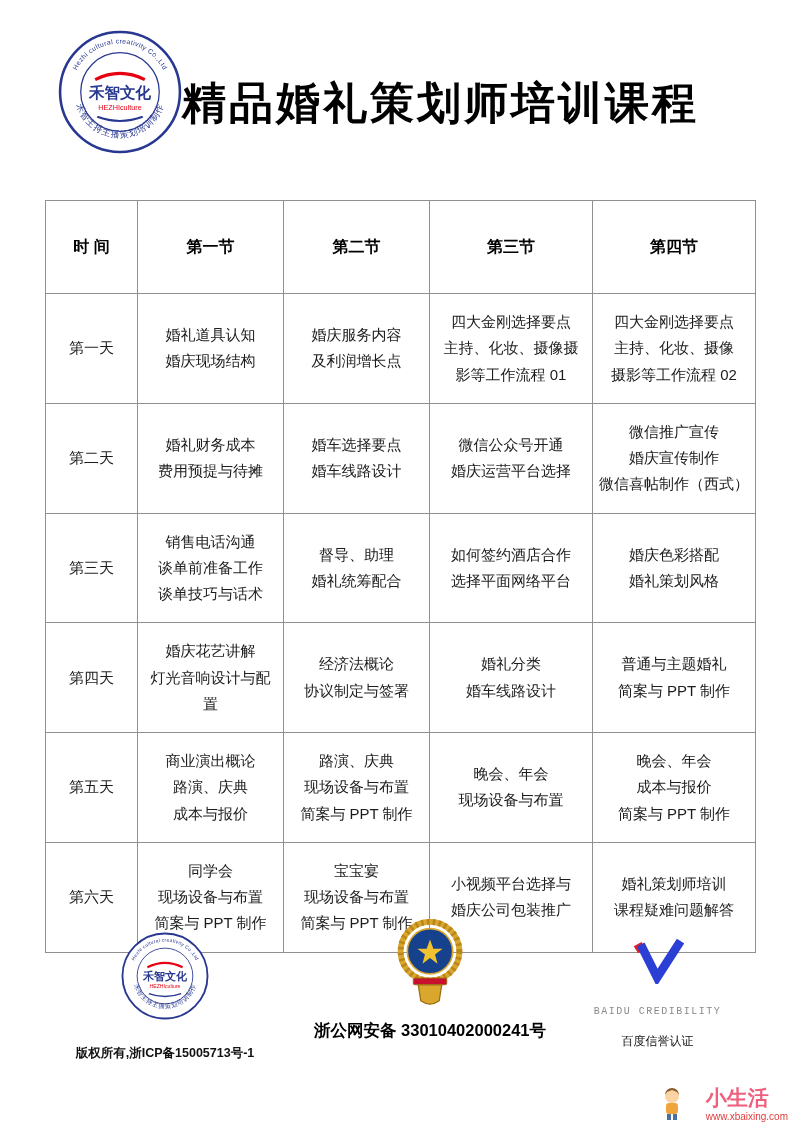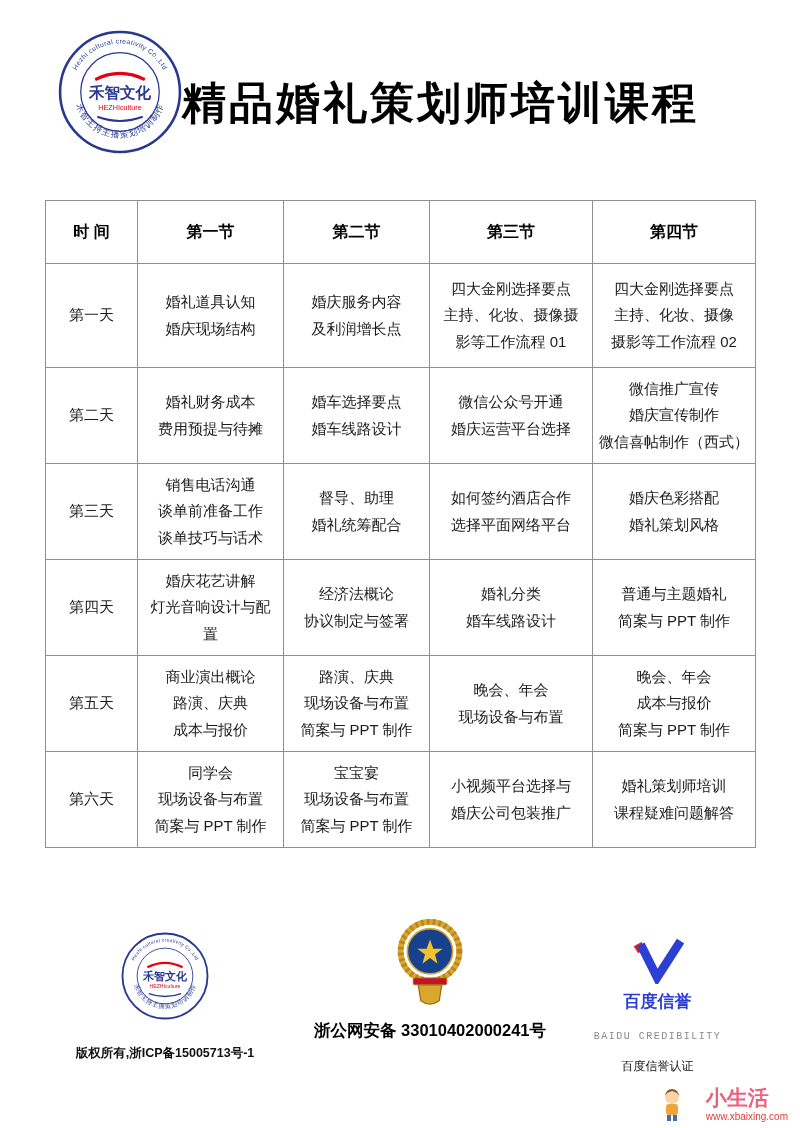--- a/index.html
+++ b/index.html
@@ -16,21 +16,21 @@
   }
   .logo-badge.main { position:absolute; left:58px; top:30px; width:124px; height:124px; }
   .logo-svg { width:100%; height:100%; display:block; }
 
   
   .schedule {
     position:absolute; left:45px; top:200px; width:710px;
     border-collapse:collapse; table-layout:fixed;
   }
   .schedule th, .schedule td {
-    border:1px solid #8f8f8f; text-align:center; vertical-align:middle; padding:0 6px;
+    border:1px solid #8f8f8f; text-align:center; vertical-align:middle; padding:15px 6px;
   }
   .schedule th { font-size:16px; font-weight:bold; height:62px; color:#000; }
   .schedule td { font-size:15px; line-height:1.75; color:#1c1c1c; }
   .schedule td.cell { white-space:pre-line; }
   .schedule tbody tr { height:96px; }
   .schedule tbody tr.tall { height:104px; }
   col.c0 { width:92px; } col.c1 { width:146px; } col.c2 { width:146px; }
   col.c3 { width:163px; } col.c4 { width:163px; }
 
   
@@ -42,21 +42,21 @@
   .badge-svg { width:84px; height:94px; display:inline-block; }
   .police-text { margin-top:6px; font-size:16.5px; font-weight:bold; color:#000; }
 
   .footer-right { position:absolute; left:575px; top:938px; width:165px; text-align:center; }
   .baidu-v { width:52px; height:46px; display:inline-block; }
   .baidu-cn { font-size:17px; font-weight:bold; color:#2b3fd4; margin-top:2px; }
   .baidu-en { font-size:10px; color:#8a8a8a; letter-spacing:1.5px; margin-top:18px;font-family:Liberation Mono, monospace; }
   .baidu-cert { font-size:12px; margin-top:16px; color:#111; }
 
   
-  .watermark { position:absolute; right:12px; bottom:6px; display:flex; align-items:flex-end; gap:22px; }
+  .watermark { position:absolute; right:12px; bottom:6px; display:flex; align-items:center; gap:22px; }
   .mascot { width:24px; height:34px; display:block; }
   .wm-name { font-size:21px; font-weight:bold; color:#ee5f7e; line-height:1.05; }
   .wm-url  { font-size:10px; color:#e03c3c; margin-top:2px; }
 </style>
 </head>
 <body>
 
 <div class="logo-badge main">
   <svg class="logo-svg" viewBox="0 0 120 120">
     <circle cx="60" cy="60" r="58" fill="#ffffff" stroke="#283891" stroke-width="2.5"></circle>
@@ -210,21 +210,20 @@
     <path d="M36,82 L64,82 L61,101 Q50,109 39,101 Z" fill="#d9a62e" stroke="#9a6d10" stroke-width="1.5"></path>
   </svg>
   <div class="police-text">浙公网安备 33010402000241号</div>
 </div>
 
 <div class="footer-right">
   <svg class="baidu-v" viewBox="0 0 60 52">
     <polygon points="2,9 11,4 16,12 7,17" fill="#e02020"></polygon>
     <path d="M10,7 L29,45 L56,3" stroke="#2b3fd4" stroke-width="10" fill="none"></path>
   </svg>
-  <div class="baidu-cn">百度信誉</div>
   <div class="baidu-en">BAIDU CREDIBILITY</div>
   <div class="baidu-cert">百度信誉认证</div>
 </div>
 
 <div class="watermark">
   <svg class="mascot" viewBox="0 0 24 34">
     <circle cx="12" cy="9" r="7" fill="#fbd3a4"></circle>
     <path d="M5,8 a7,7 0 0 1 14,0 l-2,-3 -5,-2 -5,2 z" fill="#8a5a2b"></path>
     <rect x="6" y="16" width="12" height="11" rx="3" fill="#f0a43c"></rect>
     <rect x="7" y="27" width="4" height="6" fill="#4a6fa5"></rect>

